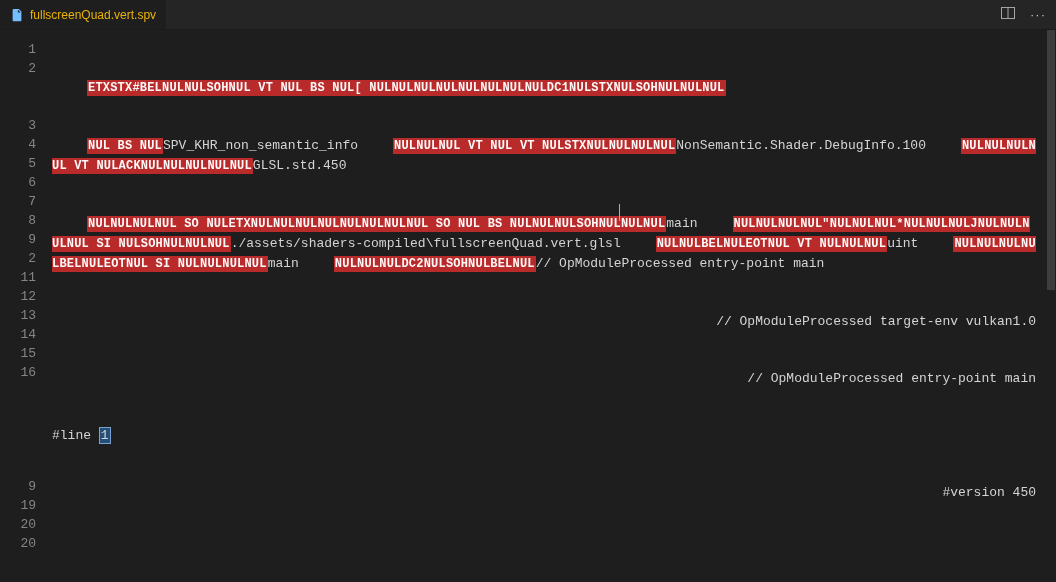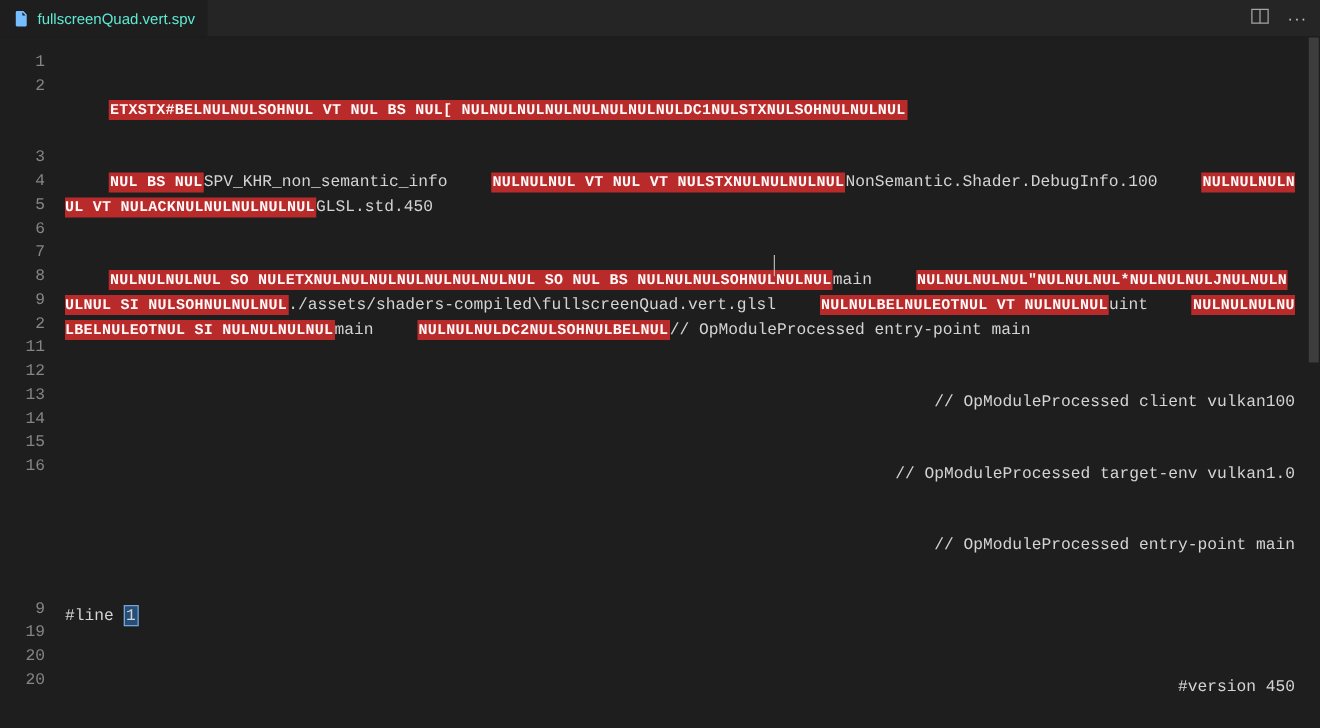--- a/index.html
+++ b/index.html
@@ -20,21 +20,21 @@
     justify-content: space-between;
     border-bottom: 1px solid #1b1b1b;
   }
   .tab {
     display: flex;
     align-items: center;
     gap: 6px;
     height: 100%;
     padding: 0 10px;
     background: #1e1e1e;
-    color: #5eead4;
+    color: #eab308;
     font-size: 12px;
     font-family: -apple-system, 'Segoe UI', sans-serif;
   }
   .tab-icon {
     width: 14px;
     height: 14px;
     display: inline-flex;
     align-items: center;
     justify-content: center;
   }
@@ -163,21 +163,20 @@
     <div>9</div>
     <div>19</div>
     <div>20</div>
     <div>20</div>
   </div>
 
   <div class="code">
     <div class="line"><span class="bin">ETXSTX#BELNULNULSOHNUL VT NUL BS NUL[ NULNULNULNULNULNULNULNULDC1NULSTXNULSOHNULNULNUL</span></div>
     <div class="line"><span class="bin">NUL BS NUL</span><span class="plain">SPV_KHR_non_semantic_info</span><span class="bin">NULNULNUL VT NUL VT NULSTXNULNULNULNUL</span><span class="plain">NonSemantic.Shader.DebugInfo.100</span><span class="bin">NULNULNULNUL VT NULACKNULNULNULNULNUL</span><span class="plain">GLSL.std.450</span></div>
     <div class="line"><span class="bin">NULNULNULNUL SO NULETXNULNULNULNULNULNULNULNUL SO NUL BS NULNULNULSOHNULNULNUL</span><span class="plain">main</span><span class="bin">NULNULNULNUL"NULNULNUL*NULNULNULJNULNULNULNUL SI NULSOHNULNULNUL</span><span class="plain">./assets/shaders-compiled\fullscreenQuad.vert.glsl</span><span class="bin">NULNULBELNULEOTNUL VT NULNULNUL</span><span class="plain">uint</span><span class="bin">NULNULNULNULBELNULEOTNUL SI NULNULNULNUL</span><span class="plain">main</span><span class="bin">NULNULNULDC2NULSOHNULBELNUL</span><span class="plain">// OpModuleProcessed entry-point main</span></div>
-    <div class="line plain">// OpModuleProcessed client vulkan100</div>
     <div class="line plain">// OpModuleProcessed target-env vulkan1.0</div>
     <div class="line plain">// OpModuleProcessed entry-point main</div>
     <div class="line"><span class="plain">#line </span><span class="box sel">1</span></div>
     <div class="line plain">#version 450</div>
     
     
     
     
     
     

